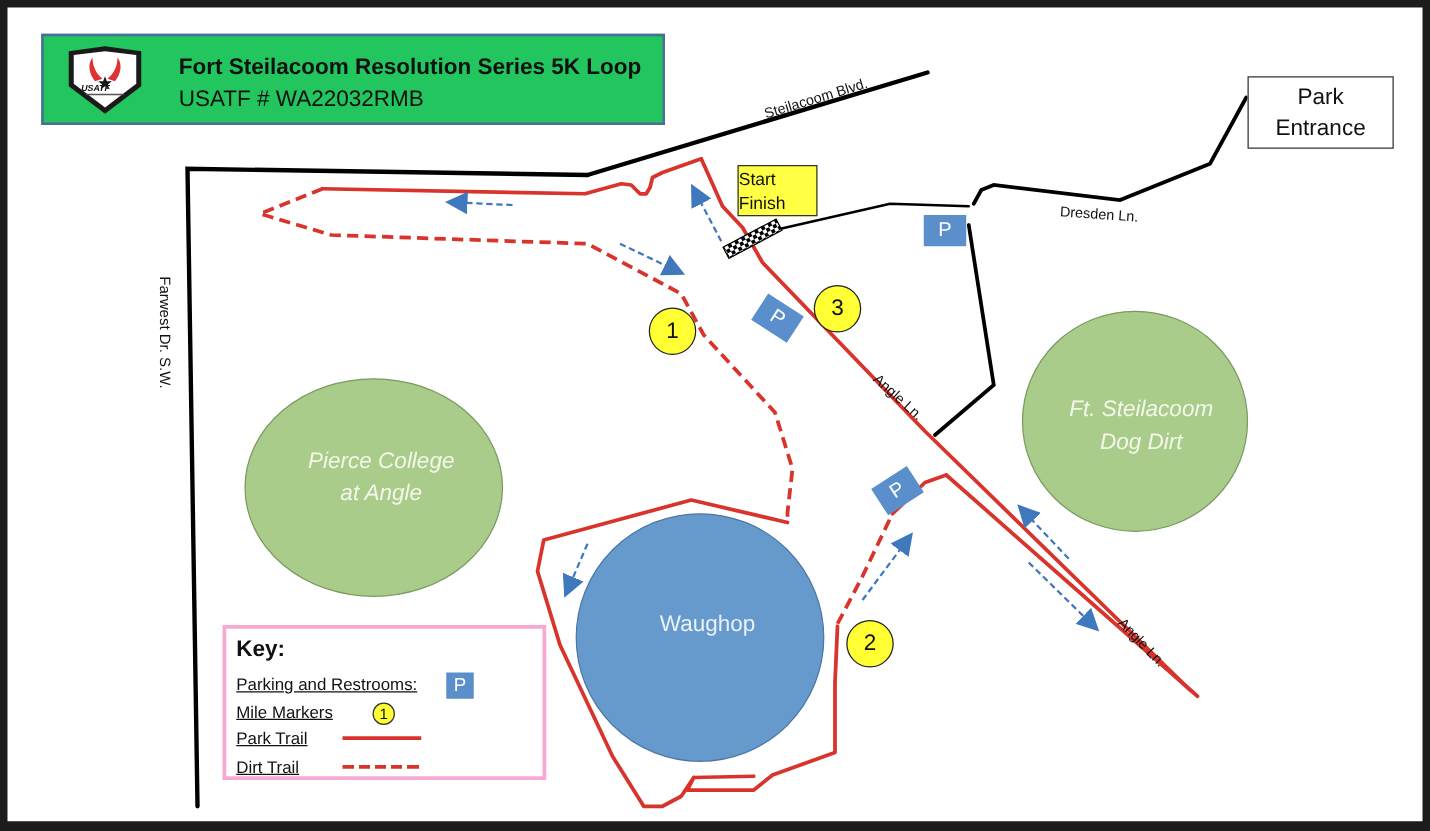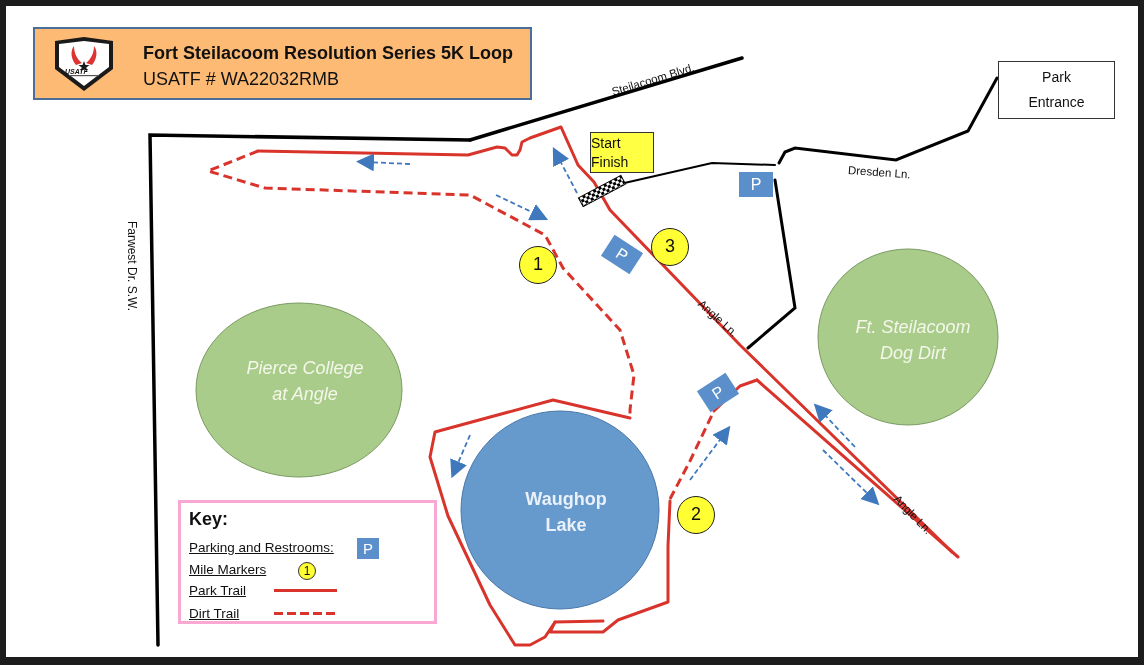--- a/index.html
+++ b/index.html
@@ -1,33 +1,33 @@
 <!DOCTYPE html>
 <html><head>
 <meta charset="utf-8">
 <style>
   html,body{margin:0;padding:0;background:#1c1c1c;}
   body{width:1144px;height:665px;position:relative;overflow:hidden;font-family:"Liberation Sans",sans-serif;}
   #canvas{position:absolute;left:6px;top:6px;width:1132px;height:651px;background:#ffffff;}
   svg{position:absolute;left:0;top:0;}
-  .title-box{position:absolute;left:27px;top:21px;width:499px;height:73px;border:2px solid #4a6d9a;background:#fdba74;box-sizing:border-box;}
+  .title-box{position:absolute;left:27px;top:21px;width:499px;height:73px;border:2px solid #4a6d9a;background:#22c55e;box-sizing:border-box;}
   .title-main{position:absolute;left:108px;top:14px;font-size:18px;font-weight:bold;color:#111;white-space:nowrap;}
   .title-sub{position:absolute;left:108px;top:40px;font-size:18px;color:#111;white-space:nowrap;}
   .logo{position:absolute;left:14px;top:6px;width:70px;height:58px;}
-  .park-entrance{position:absolute;left:992px;top:55px;width:117px;height:58px;border:1.5px solid #333;background:#fff;box-sizing:border-box;text-align:center;font-size:14px;line-height:25px;padding-top:3px;color:#111;}
+  .park-entrance{position:absolute;left:992px;top:55px;width:117px;height:58px;border:1.5px solid #333;background:#fff;box-sizing:border-box;text-align:center;font-size:18px;line-height:25px;padding-top:3px;color:#111;}
   .start-finish{position:absolute;left:584px;top:126px;width:64px;height:41px;border:1.5px solid #333;background:#ffff44;box-sizing:border-box;text-align:left;font-size:14px;line-height:19px;padding-top:1px;color:#111;}
   .key-box{position:absolute;left:172px;top:494px;width:259px;height:124px;border:3px solid #f9a8d4;background:#fff;box-sizing:border-box;}
   .key-title{position:absolute;left:8px;top:6px;font-size:18px;font-weight:bold;color:#111;}
   .key-row{position:absolute;left:8px;font-size:13.5px;color:#111;white-space:nowrap;text-decoration:underline;}
   .key-p{position:absolute;left:176px;top:35px;width:22px;height:21px;background:#5b8fcb;color:#fff;font-size:15px;text-align:center;line-height:21px;}
   .key-mile{position:absolute;left:117px;top:59px;width:18px;height:18px;border-radius:50%;background:#ffff33;border:1.2px solid #333;box-sizing:border-box;font-size:12px;text-align:center;line-height:16px;color:#111;}
   .key-paved{position:absolute;left:93px;top:86px;width:63px;height:3px;background:#d8342b;}
   .key-dirt{position:absolute;left:93px;top:109px;width:63px;height:3px;background:repeating-linear-gradient(90deg,#d8342b 0 9px,transparent 9px 13px);}
   .park{position:absolute;color:#f4f7ea;font-size:18px;text-align:center;line-height:26px;font-style:italic;}
-  .lake-lbl{position:absolute;color:#eaf1fb;font-size:18px;text-align:center;line-height:26px;font-weight:bold;}
+  .lake-lbl{position:absolute;color:#eaf1fb;font-size:18px;text-align:center;line-height:26px;}
   .mile{position:absolute;width:38px;height:38px;border-radius:50%;background:#ffff33;border:1.5px solid #222;box-sizing:border-box;text-align:center;line-height:35px;font-size:18px;color:#111;}
   .pbox{position:absolute;width:34px;height:25px;background:#5b8fcb;color:#fff;text-align:center;line-height:25px;font-size:16px;}
   .road-lbl{position:absolute;font-size:11.5px;color:#111;white-space:nowrap;transform-origin:left center;}
 </style>
 </head>
 <body>
 
 <div id="canvas">
   <svg width="1132" height="651" viewBox="6 6 1132 651">
     <defs>
@@ -113,21 +113,20 @@
   <div class="park" style="left:214px;top:349px;width:170px;">
     <div>Pierce College</div>
     <div>at Angle</div>
   </div>
   <div class="park" style="left:822px;top:308px;width:170px;">
     <div>Ft. Steilacoom</div>
     <div>Dog Dirt</div>
   </div>
   <div class="lake-lbl" style="left:500px;top:480px;width:120px;">
     <div>Waughop</div>
-    <div>Lake</div>
   </div>
 
   <div class="mile" style="left:513px;top:240px;">1</div>
   <div class="mile" style="left:671px;top:490px;">2</div>
   <div class="mile" style="left:645px;top:222px;">3</div>
 
   <div class="pbox" style="left:733px;top:166px;">P</div>
   <div class="pbox" style="left:599px;top:236px;transform:rotate(33deg);">P</div>
   <div class="pbox" style="left:695px;top:374px;transform:rotate(-33deg);">P</div>
 

